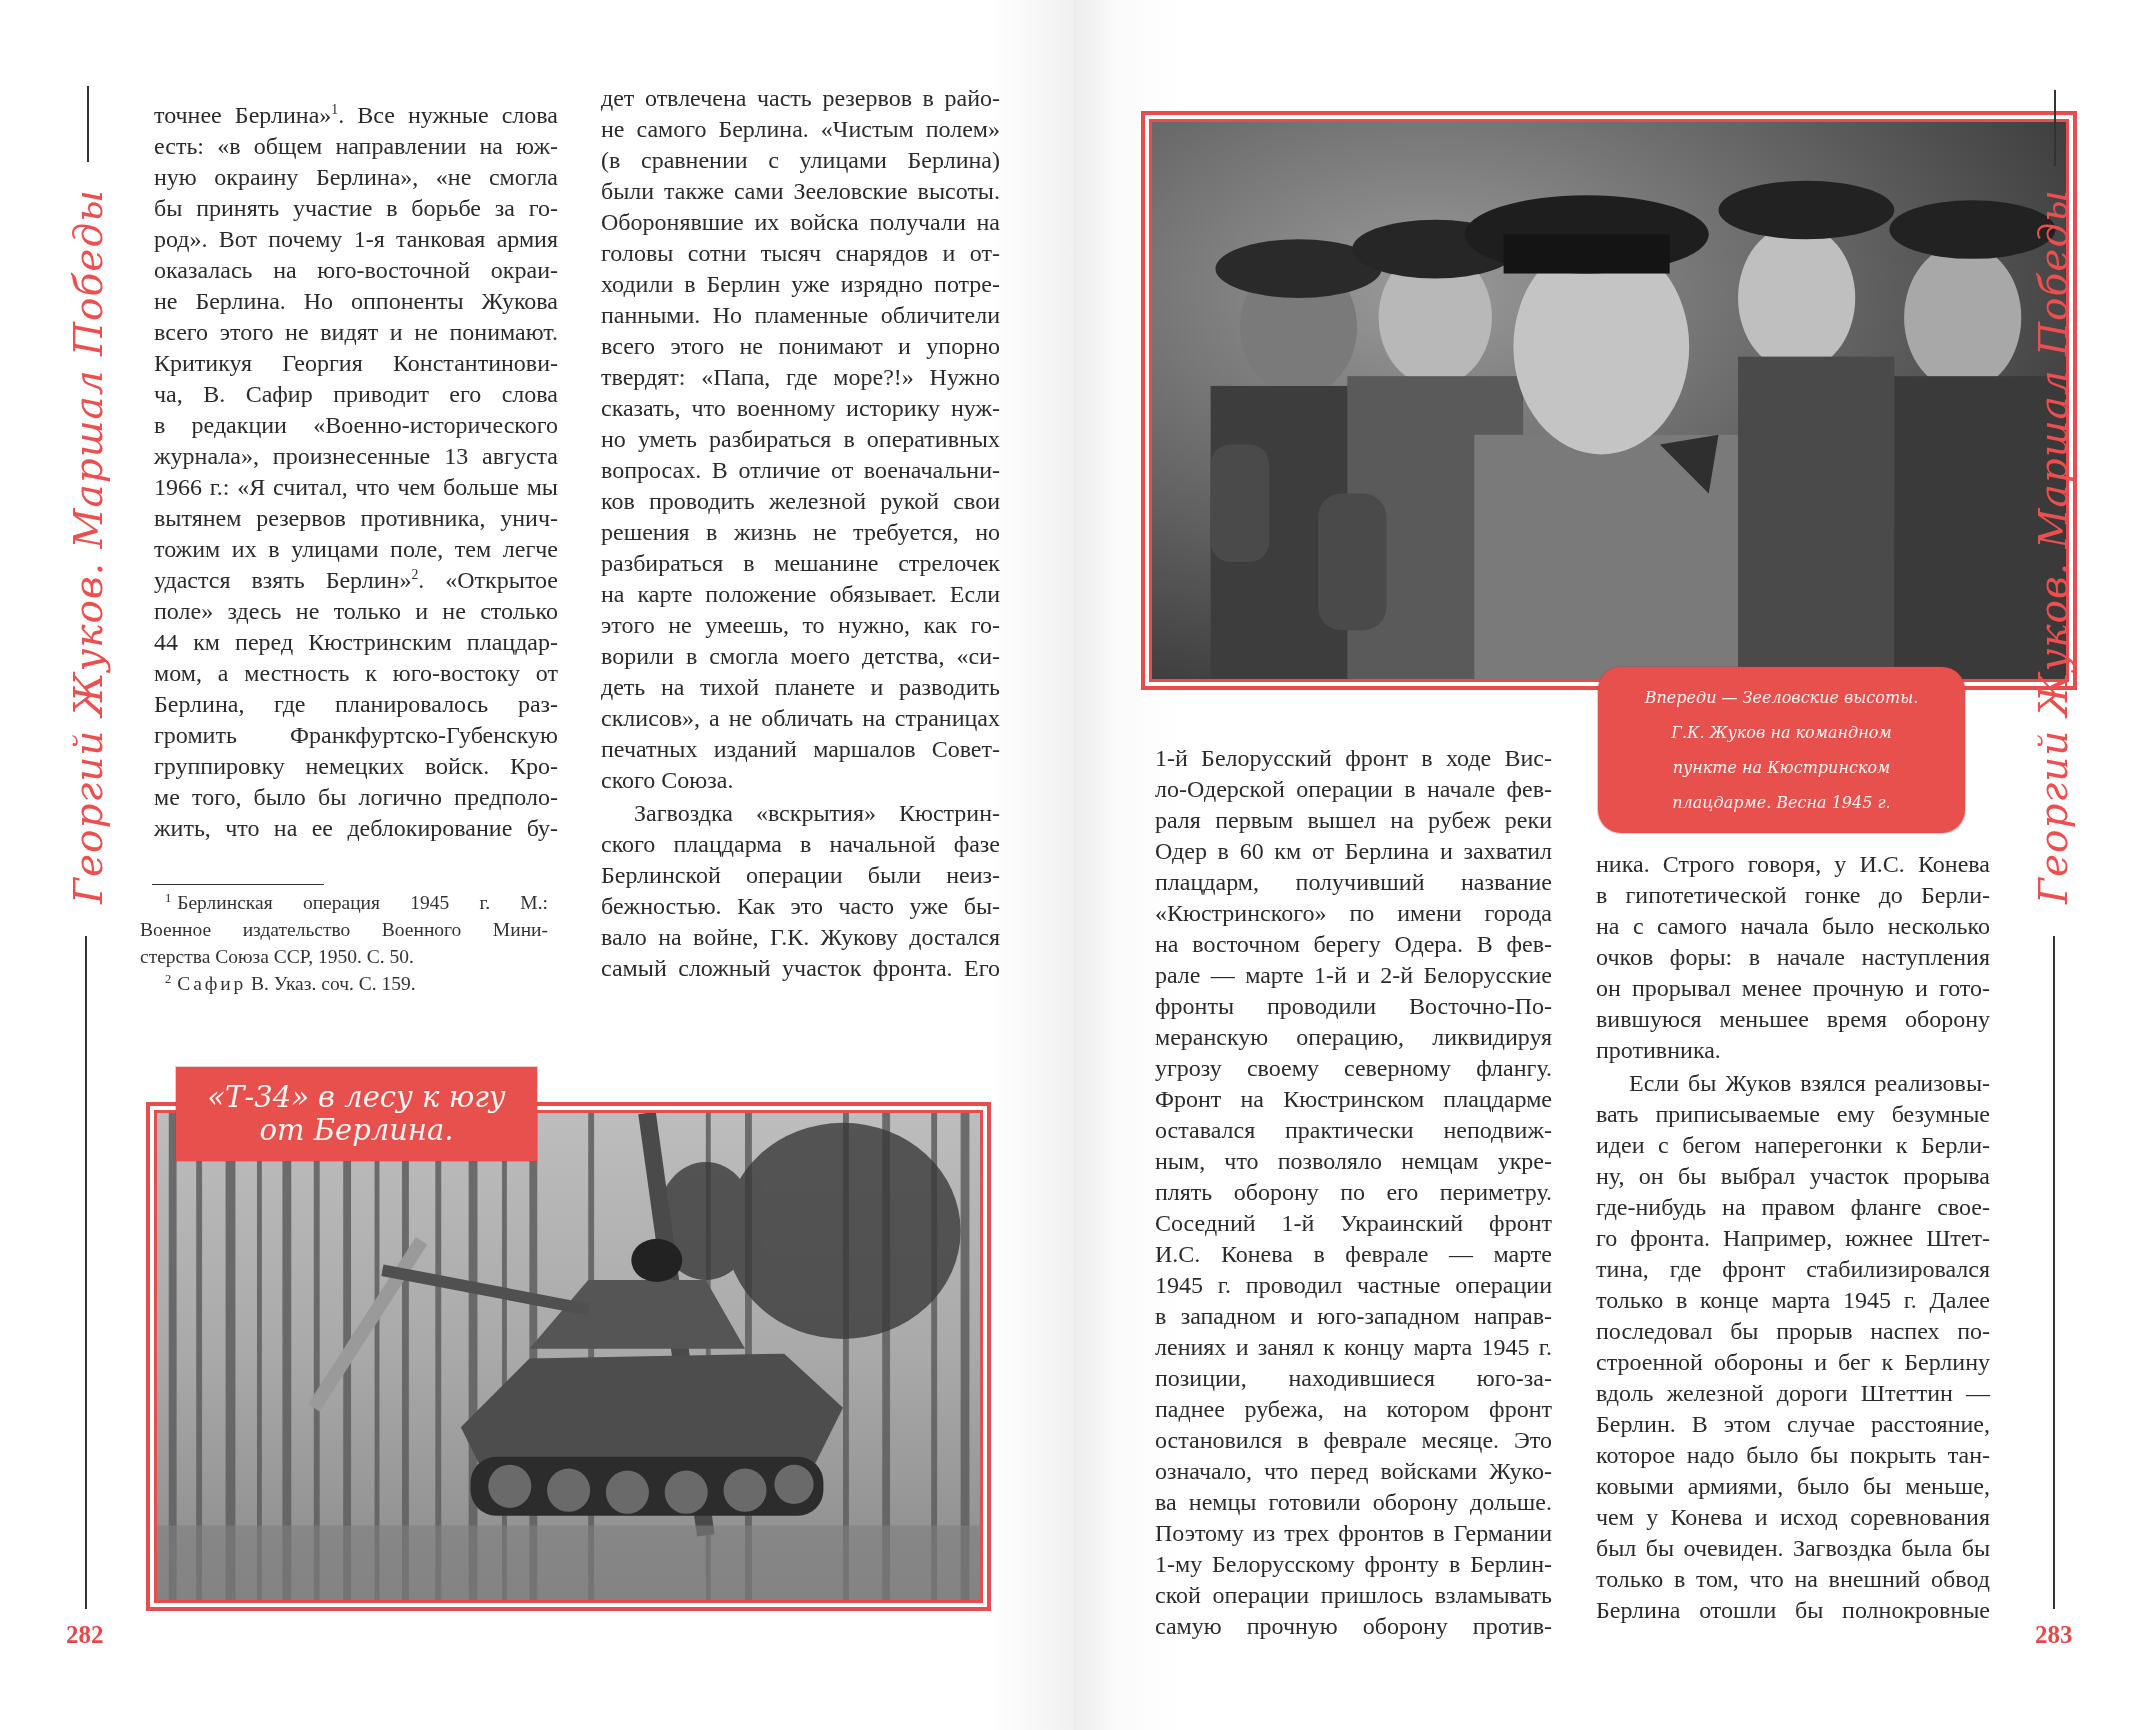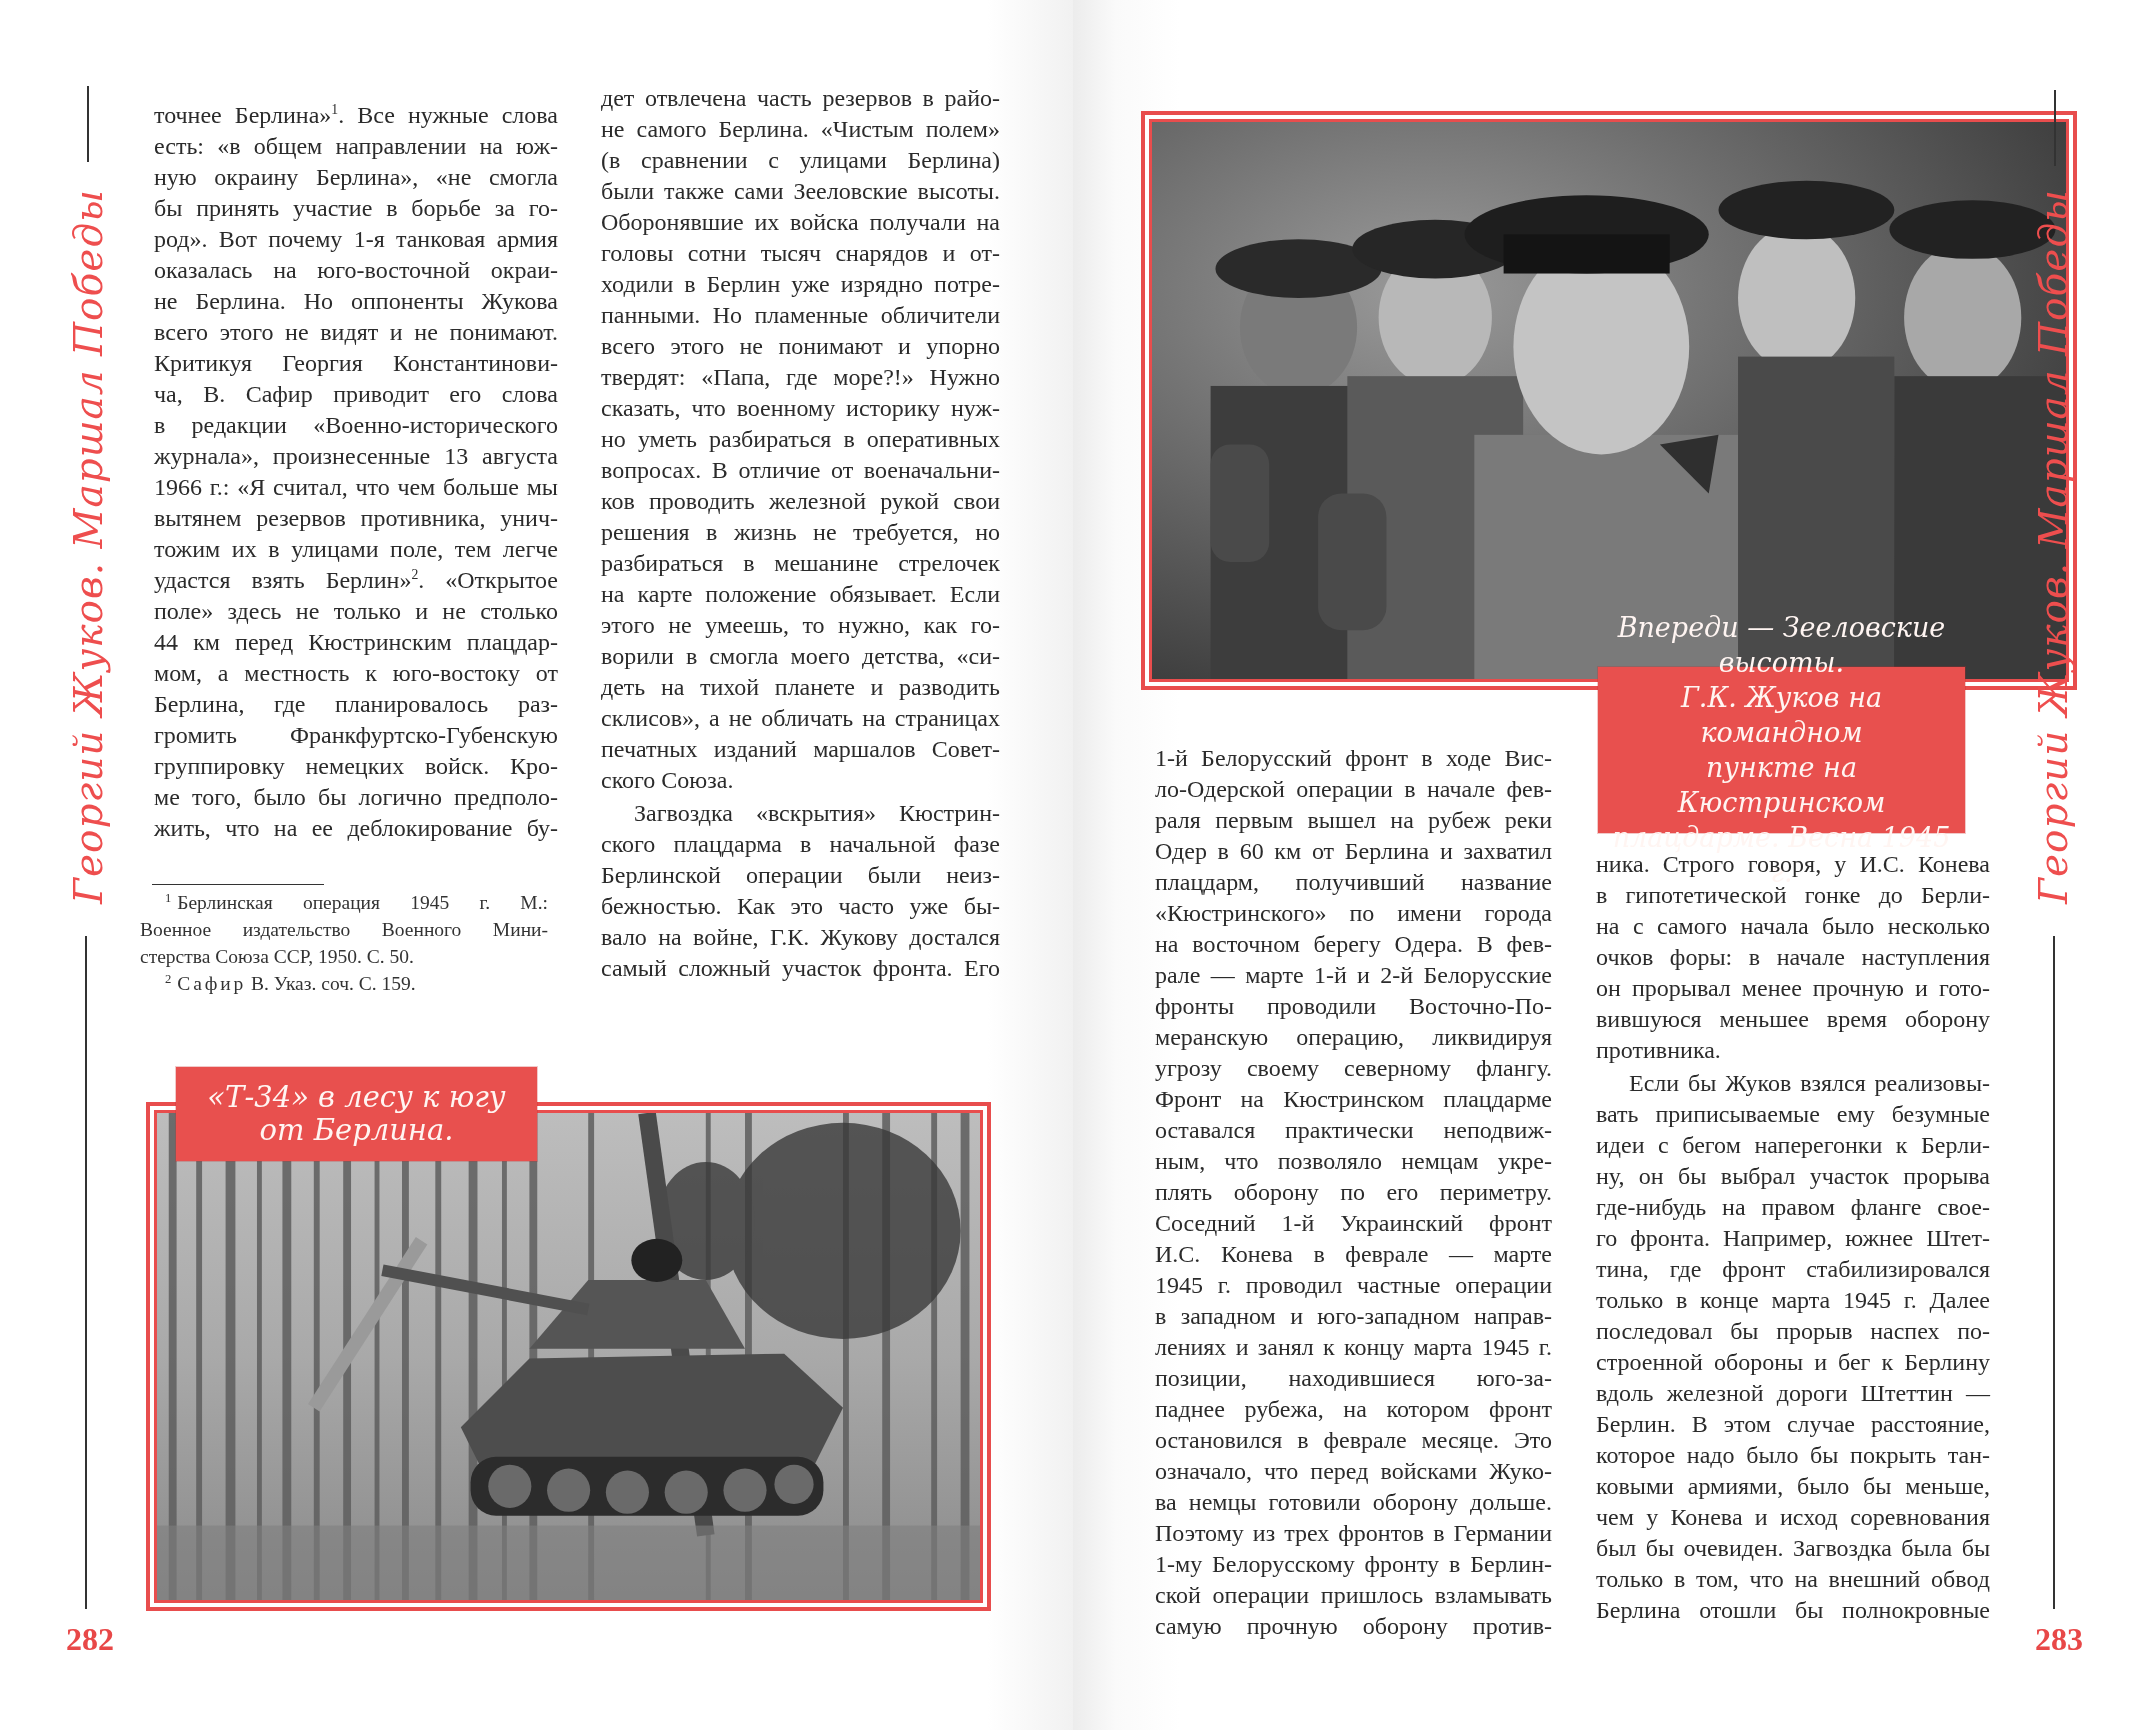--- a/index.html
+++ b/index.html
@@ -17,21 +17,21 @@
       display: flex; align-items: center; justify-content: center;
     }
     .run-head .txt {
       transform: rotate(-90deg); white-space: nowrap;
       font-family: "DejaVu Serif", serif; font-style: italic;
       color: #ee4e4e; font-size: 39px; letter-spacing: 1px;
     }
     .run-rule { position: absolute; width: 2px; background: #333; }
     .page-num {
       position: absolute; font-family: "Liberation Serif", serif; font-weight: bold;
-      color: #e84848; font-size: 32px;
+      color: #e84848; font-size: 25px;
     }
 
     
     .col {
       position: absolute; font-size: 24px; line-height: 31px; text-align: justify;
       hyphens: manual; color: #2b2b2b;
     }
     .col p { margin: 2px; }
     .col .line { display: block; text-align: justify; text-align-last: justify; white-space: nowrap; }
     .col .line.last { text-align-last: left; }
@@ -252,21 +252,21 @@
             <ellipse cx="660" cy="180" rx="60" ry="75" fill="#bfbfbf"></ellipse>
             <ellipse cx="670" cy="90" rx="90" ry="30" fill="#222"></ellipse>
             <rect x="600" y="240" width="160" height="330" fill="#4a4a4a"></rect>
             <ellipse cx="830" cy="200" rx="60" ry="75" fill="#a8a8a8"></ellipse>
             <ellipse cx="840" cy="110" rx="85" ry="30" fill="#222"></ellipse>
             <rect x="760" y="260" width="176" height="310" fill="#3a3a3a"></rect>
           </g>
         </svg>
       </div>
     </div>
-    <div class="caption" style="left:525px; top:667px; width:367px; height:166px; font-size:27px; line-height:35px;">
+    <div class="caption" style="left:525px; top:667px; width:367px; height:166px; font-size:16px; line-height:35px;border-radius:23px;">
       <div class="cap-inner" id="cap-zhukov">
           <span>Впереди — Зееловские высоты.</span>
           <span>Г.К. Жуков на командном</span>
           <span>пункте на Кюстринском</span>
           <span>плацдарме. Весна 1945 г.</span>
         </div>
     </div>
 
     <div class="col" style="left:80px; top:741px; width:401px;" id="rc1">
         <p>

